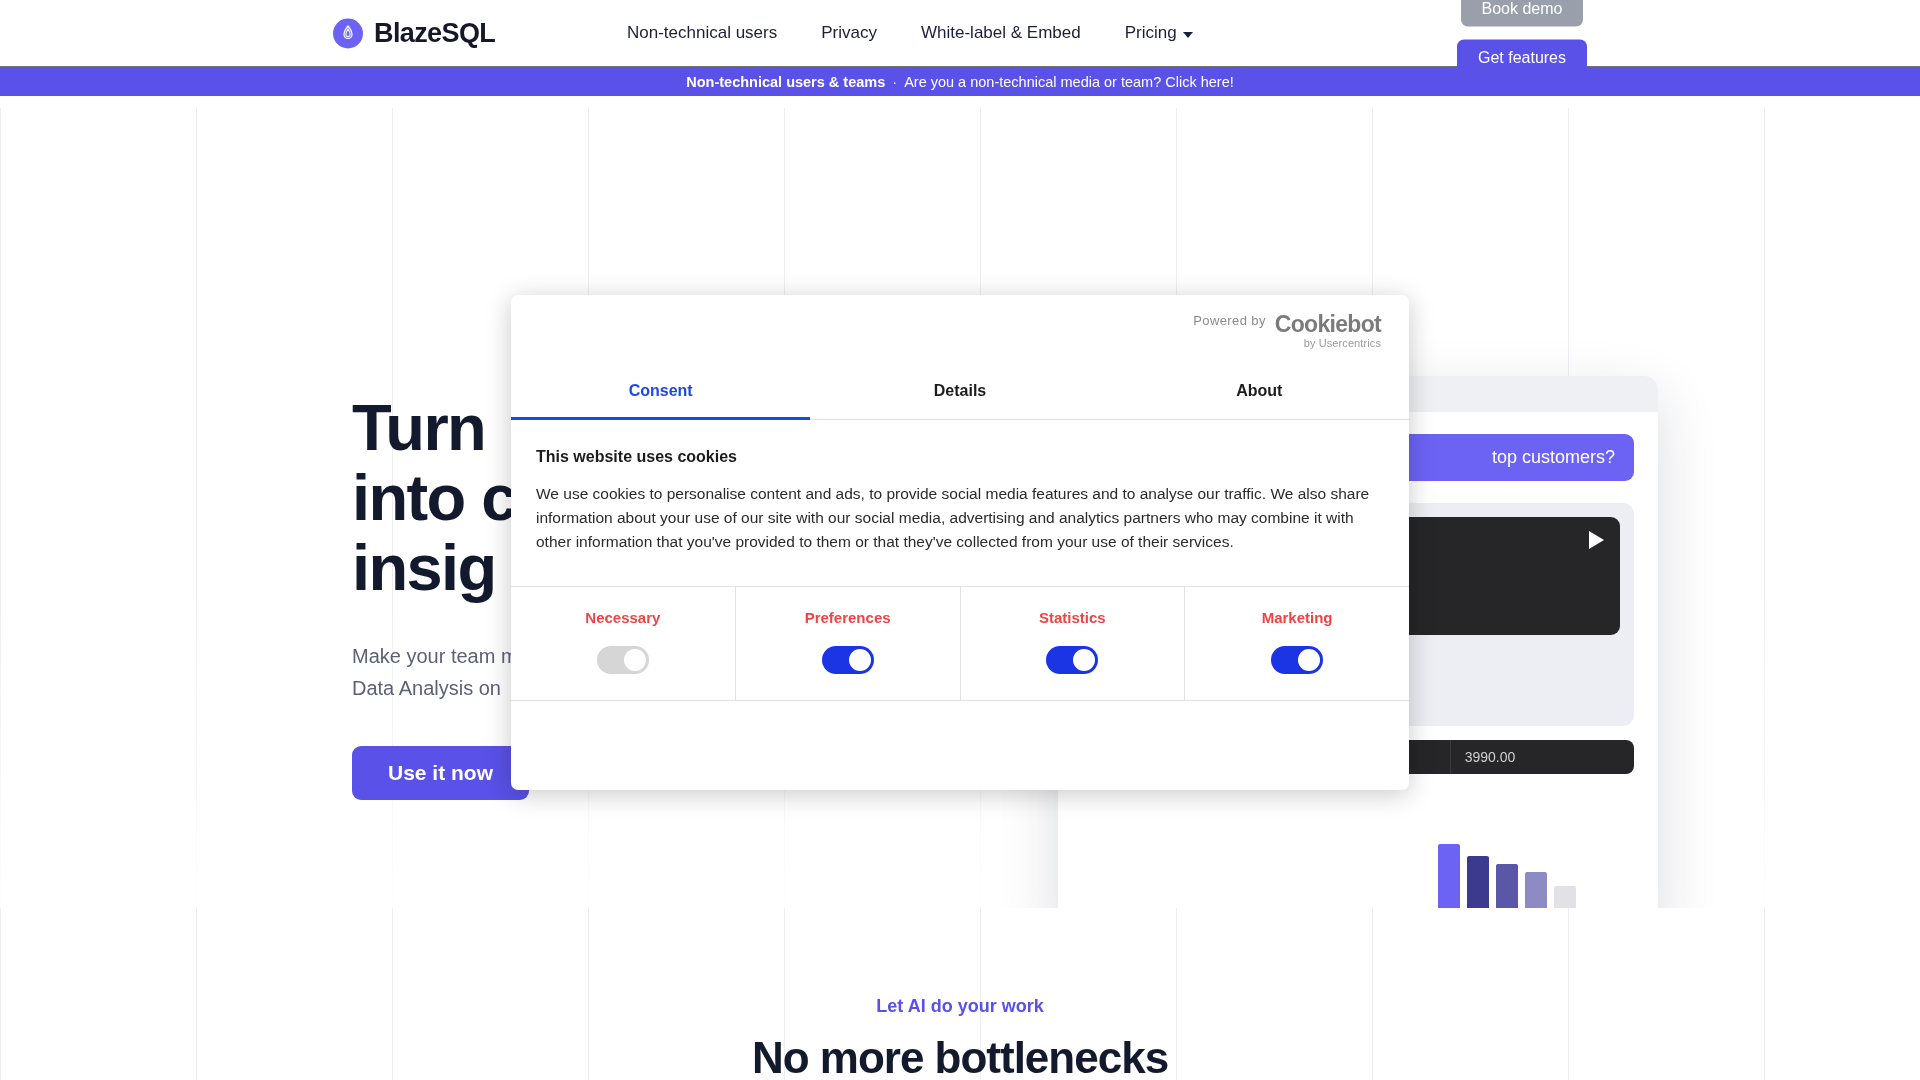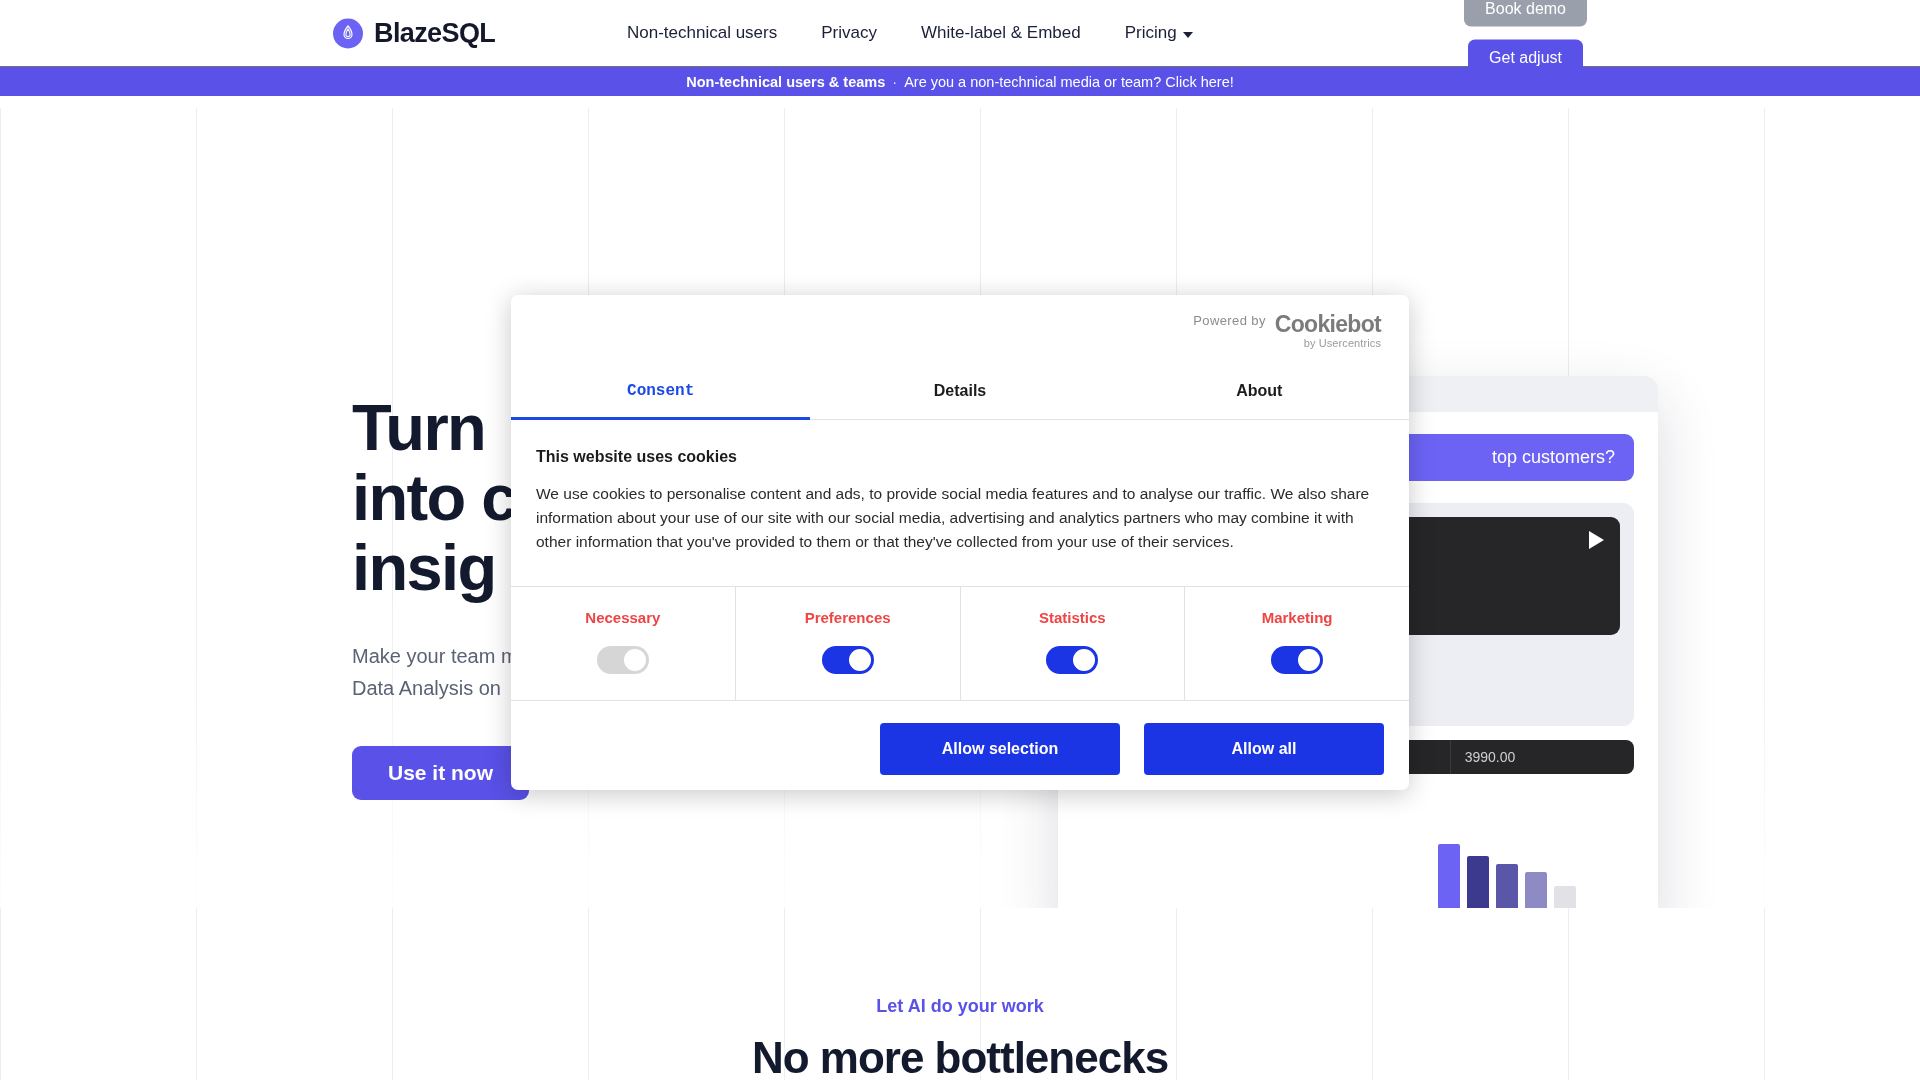--- a/index.html
+++ b/index.html
@@ -245,21 +245,21 @@
   }
   .cb-tab {
     flex: 1; text-align: center;
     padding: 15px 0 17px;
     font-size: 16px; font-weight: bold; color: #1c1c1c;
     cursor: pointer; background: none; border: none;
     border-bottom: 3px solid transparent;
     font-family: inherit;
     margin-bottom: -1px;
   }
-  .cb-tab.active { color: #1b49e5; border-bottom-color: #1b49e5; font-family: Liberation Mono, monospace; }
+  .cb-tab.active { color: #1b49e5; border-bottom-color: #1b49e5; }
   .cb-content { padding: 28px 25px 0 25px; flex: 1; }
   .cb-title {
     font-size: 16px; font-weight: bold; color: #1c1c1c;
   }
   .cb-text {
     margin-top: 16px;
     font-size: 15.5px; line-height: 1.55; color: #2b2b2b;
   }
   .cb-categories {
     display: flex;
@@ -328,21 +328,21 @@
         <span>White-label &amp; Embed</span>
       </a>
       <a class="nav-link">
         <span>Pricing</span>
         <span class="caret"></span>
       </a>
     </div>
 
     <div class="nav-actions">
       <button class="btn-demo">Book demo</button>
-      <button class="btn-started">Get adjust</button>
+      <button class="btn-started">Get features</button>
     </div>
   </div>
 
   <div class="banner">
     <b>Non-technical users &amp; teams</b>
     <span class="sep">·</span>
     <span>Are you a non-technical media or team? Click here!</span>
   </div>
 
   <div class="hero">
@@ -446,21 +446,17 @@
           </div>
           <div class="cb-cat">
             <div class="cb-cat-label">Marketing</div>
             <div class="cb-switch">
               <span class="knob"></span>
             </div>
           </div>
         </div>
       </div>
 
-      <div class="cb-actions">
-        <button class="cb-btn">Allow selection</button>
-        <button class="cb-btn">Allow all</button>
-      </div>
 
     </div>
   </div>
 
 </div>
 
 </body></html>

